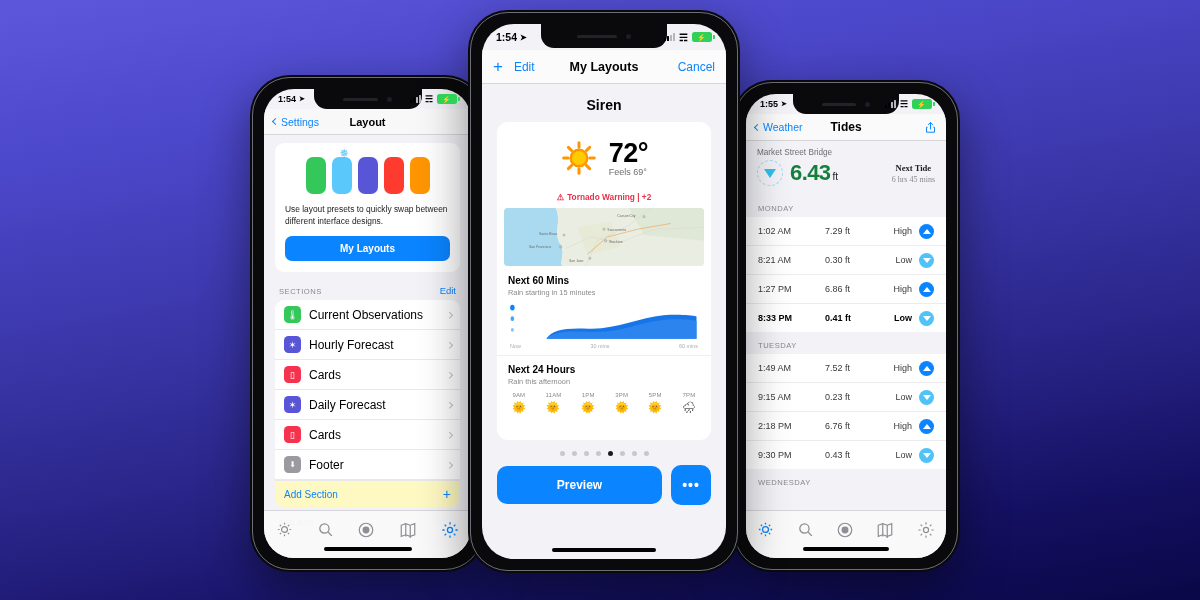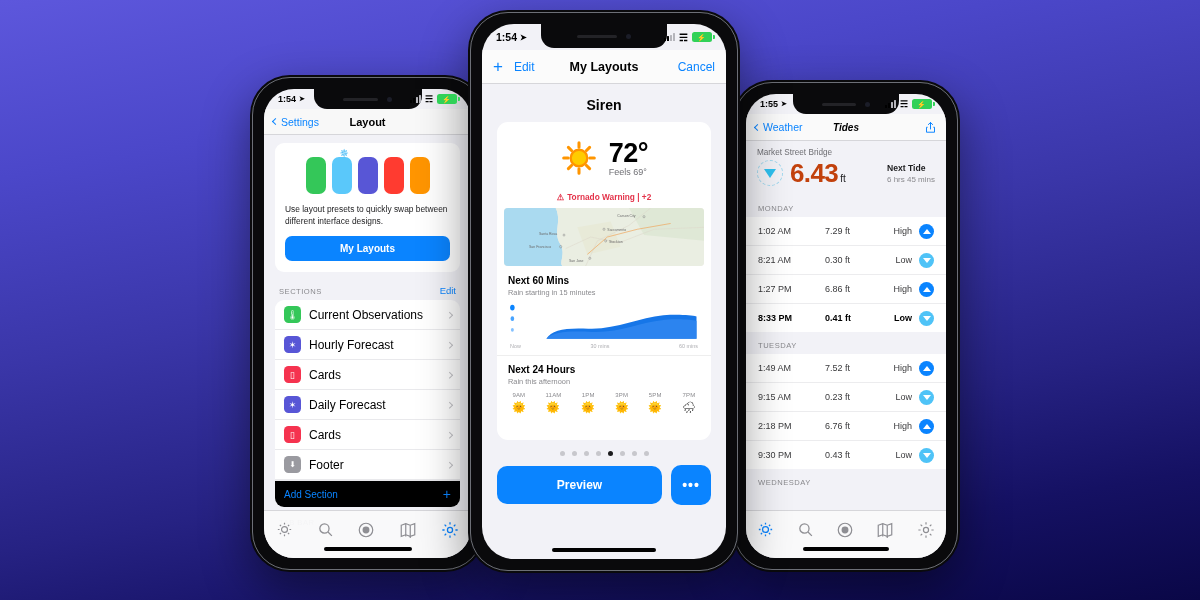--- a/index.html
+++ b/index.html
@@ -96,21 +96,21 @@
   .sec-hdr { display:flex; justify-content:space-between; align-items:flex-end;
              padding: 13px 4px 4px; font-size: 7.6px; letter-spacing:.5px; color:#8a8a8e; text-transform:uppercase;}
   .sec-hdr .edit { color:#0a84ff; font-size: 9.5px; letter-spacing:0; text-transform:none;}
 
   .list { background:#fff; border-radius: 9px; overflow:hidden; }
   .row { display:flex; align-items:center; gap:8px; padding: 6px 9px; border-bottom:.5px solid #e9e9ec;}
   .row:last-child { border-bottom:none; }
   .sq { width: 17px; height: 17px; border-radius: 4.5px; display:flex; align-items:center; justify-content:center; color:#fff; font-size:9px; flex:none;}
   .row-label { flex:1; font-size: 12px; color:#000; }
   .chev-r { width:4.5px; height:4.5px; border-right:1.5px solid #c3c3c7; border-bottom:1.5px solid #c3c3c7; transform: rotate(-45deg); flex:none;}
-  .addrow { display:flex; align-items:center; justify-content:space-between; padding: 6px 9px; background:#000000; border-top:.5px solid #e9e9ec;text-align:center;}
+  .addrow { display:flex; align-items:center; justify-content:space-between; padding: 6px 9px; background:#fef9c3; border-top:.5px solid #e9e9ec;text-align:center;}
   .addrow span { font-size:10px; color:#0a84ff;}
   .addrow .plus { color:#0a84ff; font-size:14px; line-height:1;}
 
   .tabbar-hdr { font-size:7.6px; letter-spacing:.5px; color:#8a8a8e; padding: 11px 4px 3px; text-transform:uppercase;}
 
   .tabbar {
     position:absolute; bottom:0; left:0; right:0; height: 48px;
     background: rgba(249,249,250,.96);
     border-top: .5px solid #d6d6da;
     display:flex; align-items:center; justify-content:space-around;
@@ -152,33 +152,33 @@
                  font-size: 12px; font-weight:700; padding: 12px 0; cursor:pointer;}
   .btn-more { width: 40px; height: 40px; background:#0a84ff; color:#fff; border:none; border-radius:10px;
               font-size:14px; font-weight:700; letter-spacing:1px; cursor:pointer; display:flex; align-items:center; justify-content:center;}
 
   
   #phone-right { left: 732px; top: 80px; width: 228px; height: 492px; }
   #phone-right .screen { border-radius: 30px; }
   #phone-right .notch { width: 106px; height: 20px; }
   #phone-right .statusbar { height: 20px; font-size: 9px; }
   #phone-right .navbar { height: 27px; padding: 0 9px; font-size: 10.5px; background:#fafafa;}
-  #phone-right .nav-title { font-size: 10px; font-style: italic; }
+  #phone-right .nav-title { font-size: 12px; }
   #phone-right .chev-l { width:5px; height:5px; margin-right:3px; }
 
   .tide-hero { padding: 7px 11px 9px; background:#f2f2f7; }
   .tide-loc { font-size: 8.2px; color:#6e6e73; }
   .tide-main { display:flex; align-items:center; justify-content:space-between; margin-top: 3px; }
   .tide-left { display:flex; align-items:center; gap:7px; }
   .tide-circ { width: 26px; height: 26px; border-radius:50%; border: 1.4px dashed #9fd8ef;
                display:flex; align-items:center; justify-content:center; flex:none;}
   .tri-dn { width:0; height:0; border-left:6px solid transparent; border-right:6px solid transparent; border-top:9px solid #2ec0ef;}
-  .tide-val { font-size: 26px; font-weight:700; color:#c2410c; letter-spacing:-.6px; line-height:1;}
+  .tide-val { font-size: 22px; font-weight:700; color:#15803d; letter-spacing:-.6px; line-height:1;}
   .tide-ft { font-size: 10px; font-weight:500; color:#1c1c1e; margin-left: 2px;}
-  .tide-right { text-align:left; }
+  .tide-right { text-align:center;font-family:Liberation Serif, serif; }
   .tide-next { font-size: 8.6px; font-weight:700; color:#1c1c1e; }
   .tide-eta { font-size: 8px; color:#8a8a8e; margin-top: 2px; }
 
   .day-hdr { font-size: 7.6px; letter-spacing:.5px; color:#8a8a8e; padding: 9px 12px 4px; text-transform:uppercase;}
   .tide-list { background:#fff; }
   .tide-row { display:flex; align-items:center; padding: 6.5px 12px; border-bottom:.5px solid #ececee;}
   .tide-row:last-child { border-bottom:none; }
   .tr-time { width: 38%; font-size: 9px; color:#3a3a3c; }
   .tr-h { width: 34%; font-size: 9px; color:#3a3a3c; }
   .tr-lab { flex:1; text-align:right; font-size: 9px; color:#3a3a3c; padding-right: 7px;}

